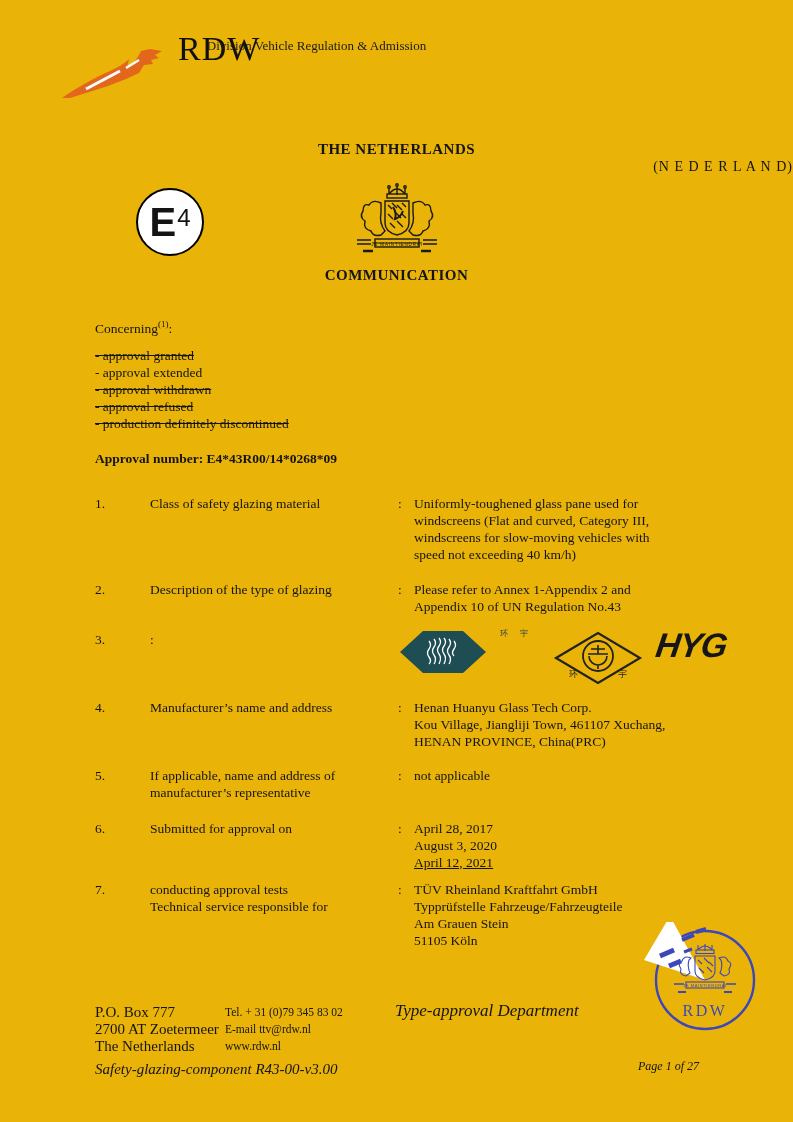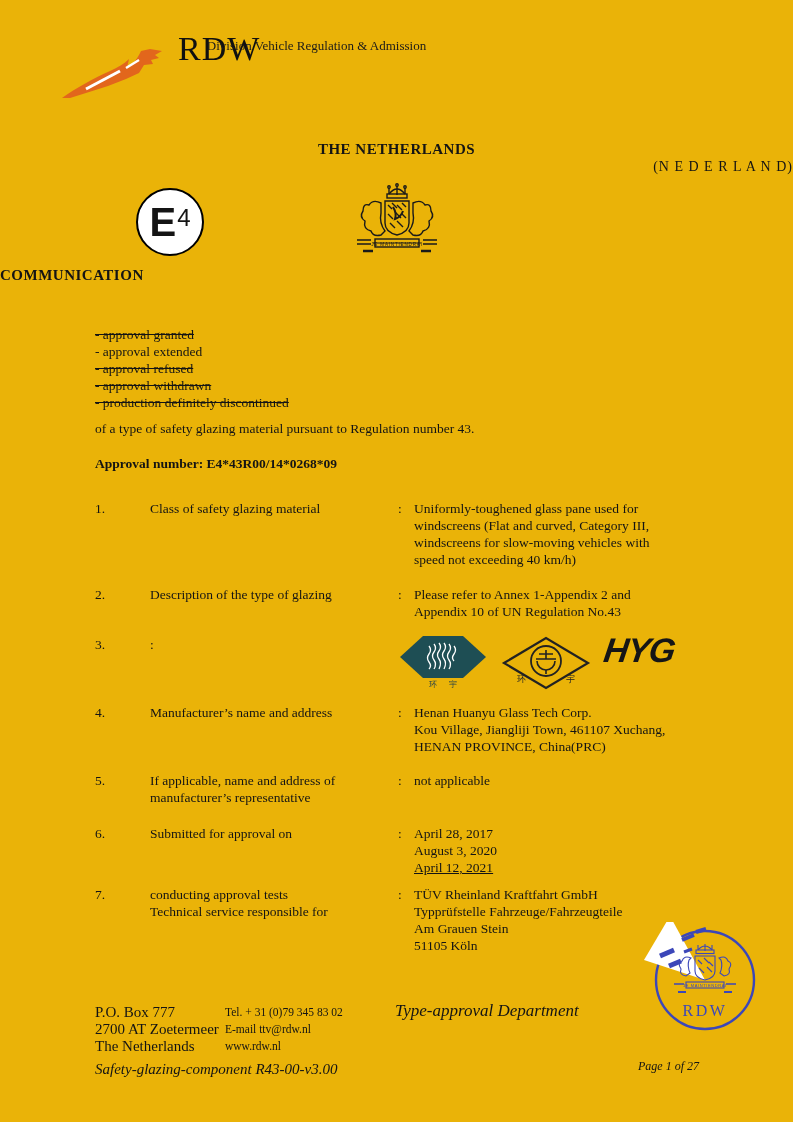--- a/index.html
+++ b/index.html
@@ -12,21 +12,21 @@
   .division{position:absolute;left:0;top:38px;width:633px;text-align:center;font-size:13px;color:#1a1a1a;}
 
   
   .country{position:absolute;left:0;top:141px;width:100%;text-align:center;font-weight:bold;font-size:15px;letter-spacing:.5px;}
   .country-native{position:absolute;left:0;top:159px;width:100%;text-align:right;font-size:14px;letter-spacing:1px;}
   .e-mark{position:absolute;left:136px;top:188px;width:64px;height:64px;border:2.5px solid #000;border-radius:50%;
           display:flex;align-items:center;justify-content:center;background:#fff;}
   .e-mark .e{font-family:"Liberation Sans",sans-serif;font-weight:bold;font-size:40px;line-height:1;}
   .e-mark .four{font-family:"Liberation Sans",sans-serif;font-size:24px;line-height:1;margin:-8px 0 0 1px;}
   .coat{position:absolute;left:50%;margin-left:-52px;top:181px;}
-  .communication{position:absolute;left:0;top:267px;width:100%;font-weight:bold;font-size:15px;letter-spacing:.5px;}
+  .communication{position:absolute;left:0;top:267px;width:100%;text-align:center;font-weight:bold;font-size:15px;letter-spacing:.5px;}
 
   
   .body-col{position:absolute;left:95px;top:316px;width:640px;font-size:13.5px;line-height:17px;}
   sup{font-size:9px;}
   .concerning-list{margin-top:10px;}
   .concern-item{line-height:17px;}
   .struck{text-decoration:line-through;}
   .underlined{text-decoration:underline;}
   .subject{margin-top:9px;}
   .approval{margin-top:18px;font-weight:bold;}
@@ -36,21 +36,21 @@
   .item-row:nth-child(2){margin-top:18px;}
   .item-row:nth-child(3){margin-top:16px;}
   .item-row:nth-child(4){margin-top:12px;}
   .item-row:nth-child(5){margin-top:17px;}
   .item-row:nth-child(6){margin-top:19px;}
   .item-row:nth-child(7){margin-top:10px;}
   .item-value div, .item-label div{white-space:nowrap;}
 
   
   .logos-row{display:flex;align-items:flex-start;gap:12px;margin-top:-2px;height:58px;}
-  .logo-hex{display:flex;flex-direction:column;align-items:center;}
+  .logo-hex{display:flex;flex-direction:row;}
   .hex-caption{font-size:8px;color:#27424a;letter-spacing:12px;margin-top:0;text-indent:12px;line-height:9px;}
   .hyg{font-family:"Liberation Sans",sans-serif;font-weight:bold;font-style:italic;font-size:34px;
        transform:skewX(-8deg);letter-spacing:-1px;color:#161616;margin-top:8px;}
 
   
   .footer-address{position:absolute;left:95px;top:1004px;font-size:15px;line-height:17px;}
   .footer-contact{position:absolute;left:225px;top:1004px;font-size:11.5px;line-height:17px;}
   .footer-dept{position:absolute;left:395px;top:1001px;font-style:italic;font-size:17px;}
   .doc-ref{position:absolute;left:95px;top:1061px;font-style:italic;font-size:15px;}
   .page-num{position:absolute;left:638px;top:1059px;font-style:italic;font-size:12px;}
@@ -99,30 +99,32 @@
         <path d="M12,59 h14 M78,59 h14 M12,63 h14 M78,63 h14" stroke-width="1.6"></path>
         <path d="M18,70 h10 M76,70 h10" stroke-width="2.4"></path>
       </g>
       <text x="52" y="64.5" text-anchor="middle" font-size="4.6" letter-spacing="0.8" fill="#1a1a1a" font-family="Liberation Sans, sans-serif">JE MAINTIENDRAI</text>
     </svg>
   </div>
 
   <div class="communication">COMMUNICATION</div>
 
   <div class="body-col">
+    <div class="concerning-line">
+      <span>Concerning</span><sup>(1)</sup><span>:</span>
+    </div>
 
     <div class="concerning-list" id="concerning-list">
         <div class="concern-item struck">- approval granted</div>
         <div class="concern-item">- approval extended</div>
+        <div class="concern-item struck">- approval withdrawn</div>
         <div class="concern-item struck">- approval refused</div>
-        <div class="concern-item struck">- approval withdrawn</div>
         <div class="concern-item struck">- production definitely discontinued</div>
       </div>
 
-    <div class="subject">of a type of safety glazing material pursuant to Regulation number 43.</div>
     <div class="approval">Approval number: E4*43R00/14*0268*09</div>
 
     <div id="items-container">
         <div class="item-row">
           <div class="item-num">1.</div>
           <div class="item-label">
             <div>Class of safety glazing material</div>
           </div>
           <div class="item-colon">:</div>
           <div class="item-value">

